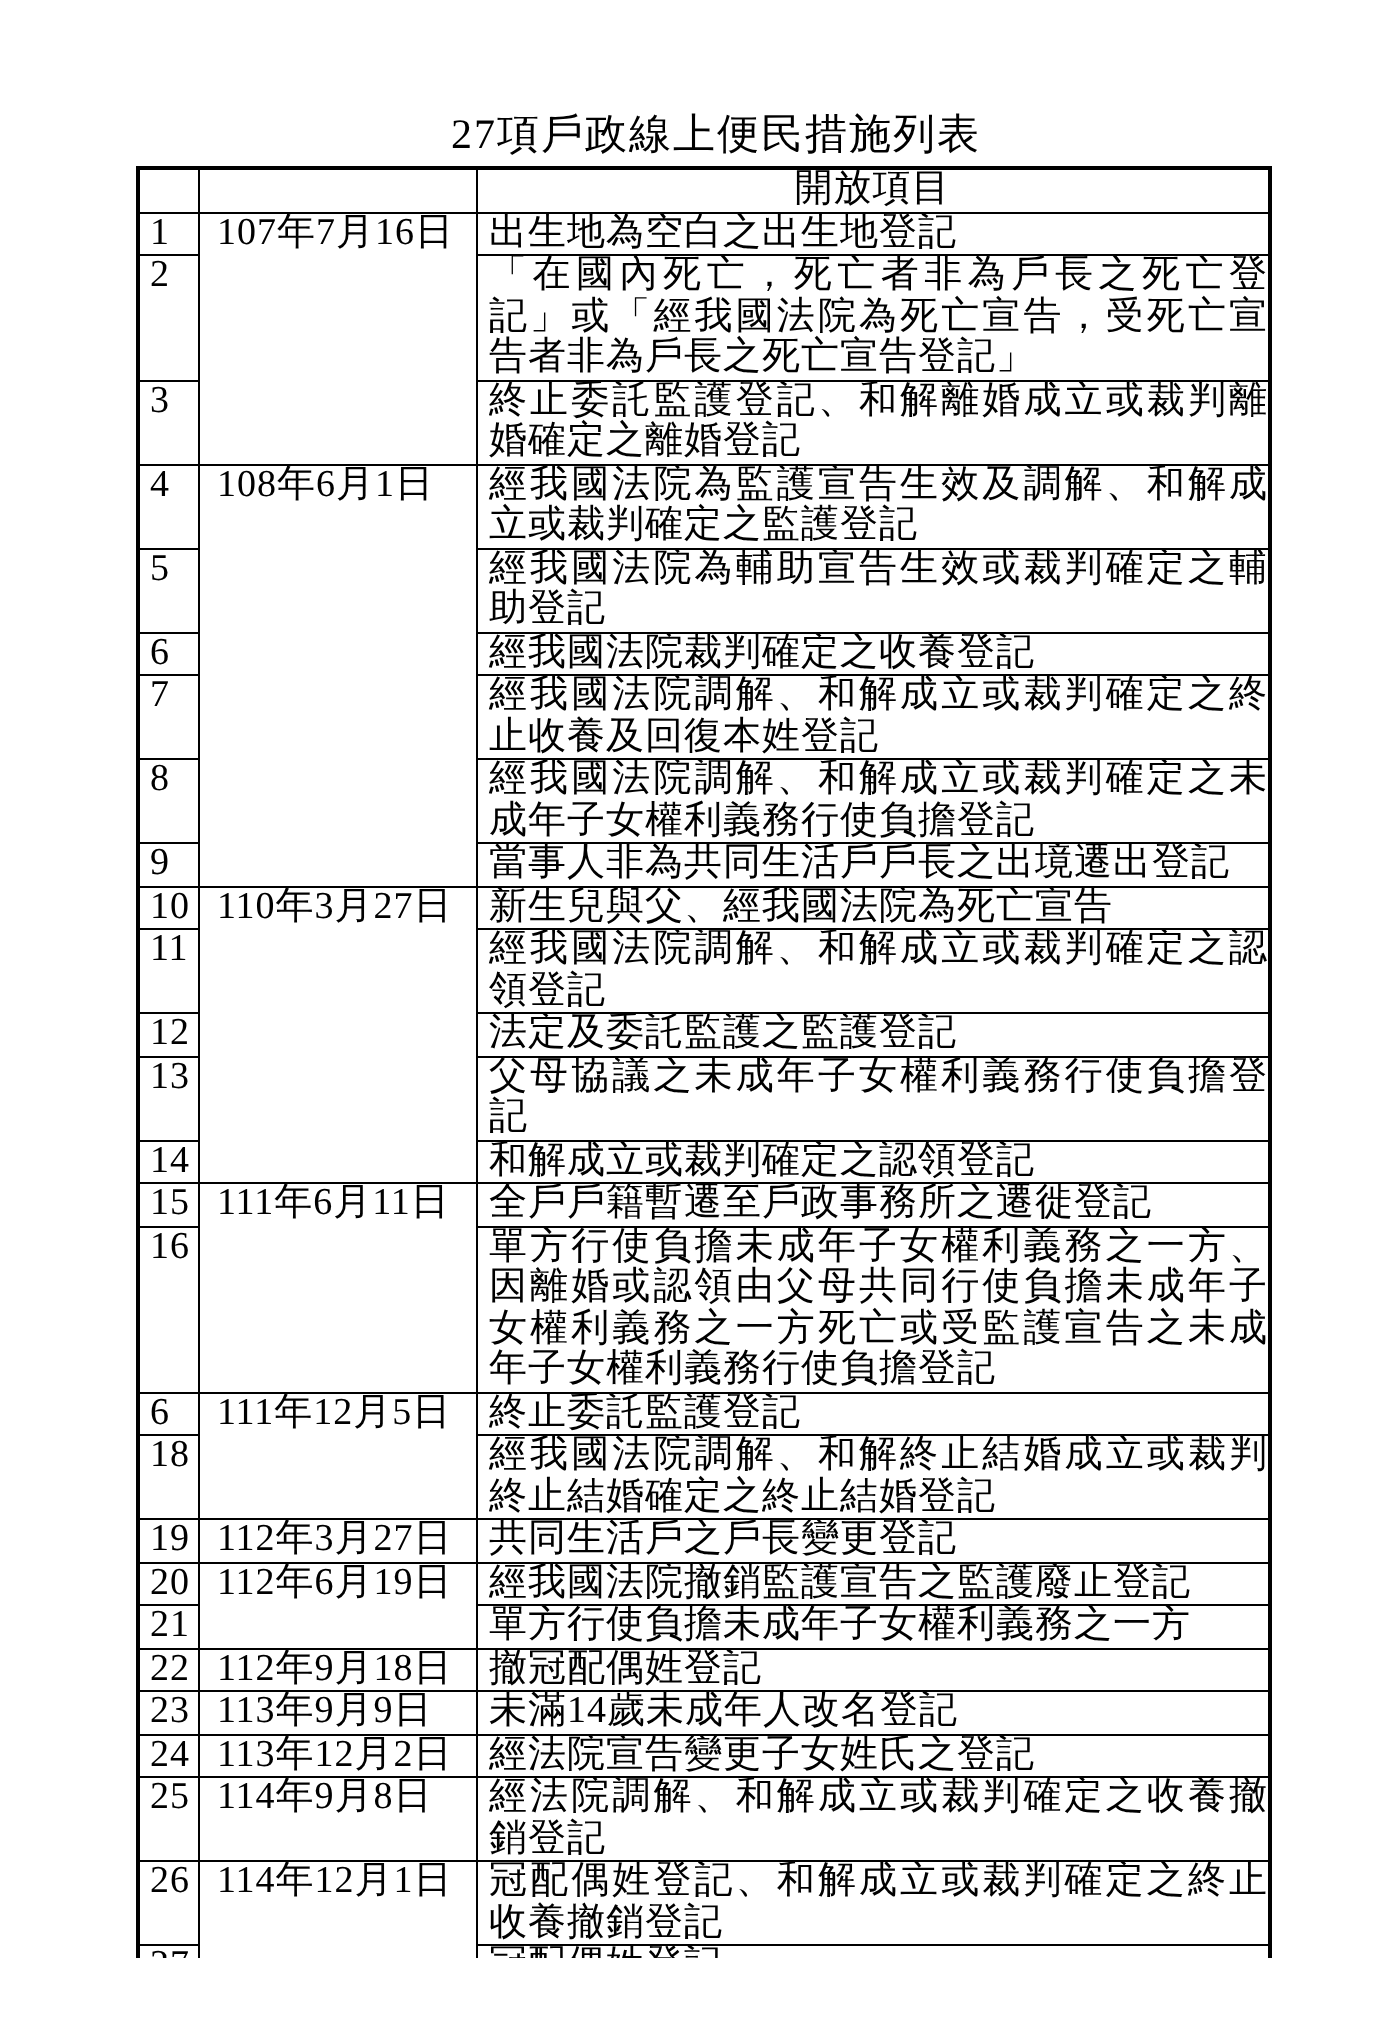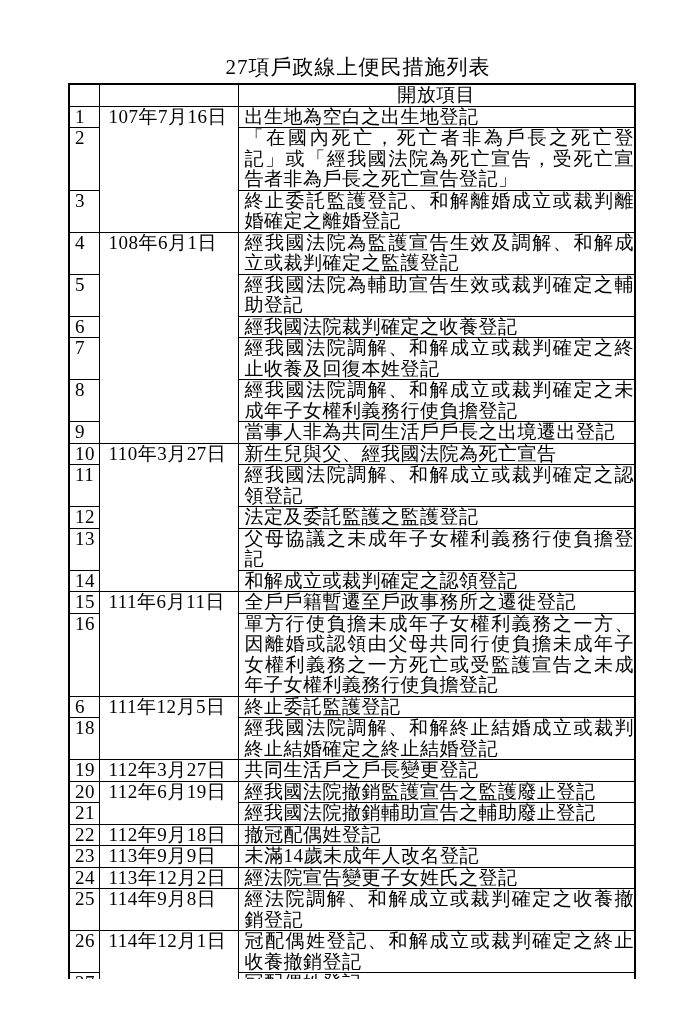--- a/index.html
+++ b/index.html
@@ -154,21 +154,21 @@
           <td class="col-date">112年3月27日</td>
           <td class="col-item">共同生活戶之戶長變更登記</td>
         </tr>
         <tr>
           <td class="col-num">20</td>
           <td class="col-date" rowspan="2">112年6月19日</td>
           <td class="col-item">經我國法院撤銷監護宣告之監護廢止登記</td>
         </tr>
         <tr>
           <td class="col-num">21</td>
-          <td class="col-item">經我國法院撤銷輔助宣告之輔助廢止登記</td>
+          <td class="col-item">單方行使負擔未成年子女權利義務之一方</td>
         </tr>
         <tr>
           <td class="col-num">22</td>
           <td class="col-date">112年9月18日</td>
           <td class="col-item">撤冠配偶姓登記</td>
         </tr>
         <tr>
           <td class="col-num">23</td>
           <td class="col-date">113年9月9日</td>
           <td class="col-item">未滿14歲未成年人改名登記</td>

